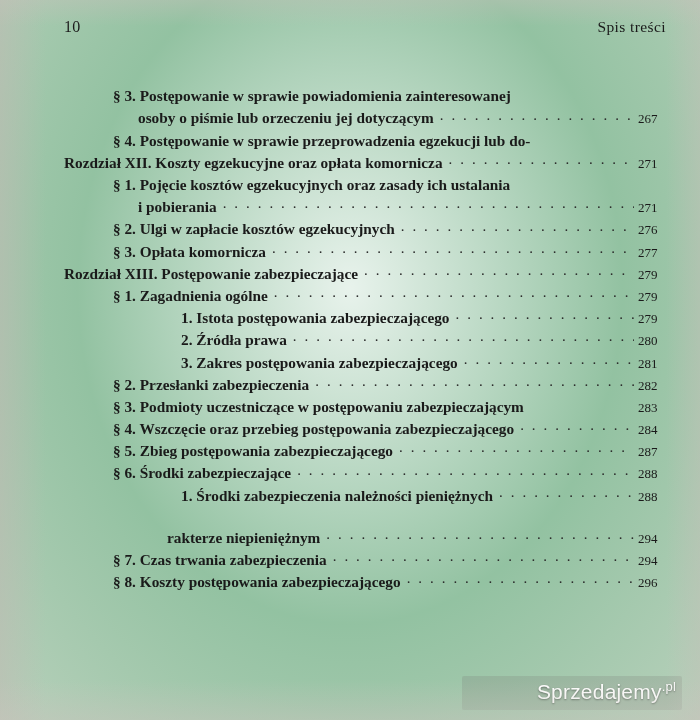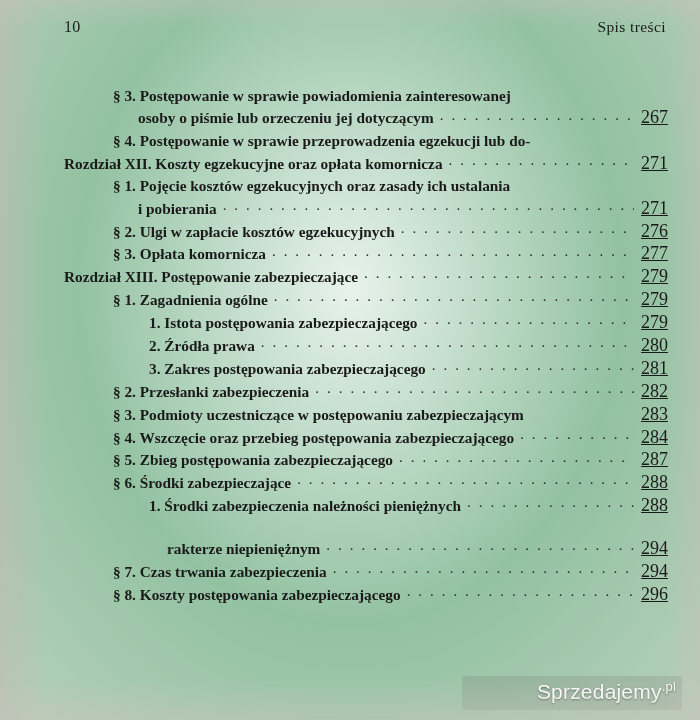--- a/index.html
+++ b/index.html
@@ -98,31 +98,30 @@
     left: 0;
     bottom: 0.06em;
     letter-spacing: 2.1px;
     font-size: 15px;
     color: #2a2a2a;
     white-space: nowrap;
   }
   .entry .page-no {
     flex: 0 0 auto;
     width: 30px;
-    text-align: right;
-    font-size: 18px;
-    text-decoration: underline;
+    text-align: left;
+    font-size: 13px;
   }
   .entry.noleader .leader::before { content: ""; }
 
   
   .lvl-chapter  { margin-left: 0px; }
   .lvl-para     { margin-left: 49px; }
   .lvl-cont1    { margin-left: 74px; }
-  .lvl-sub      { margin-left: 85px; }
+  .lvl-sub      { margin-left: 117px; }
   .lvl-subcont  { margin-left: 103px; }
 
   .watermark {
     position: absolute;
     right: 24px;
     bottom: 16px;
     font-family: "Liberation Sans", sans-serif;
     font-size: 21px;
     color: #ffffff;
     letter-spacing: 0.2px;

